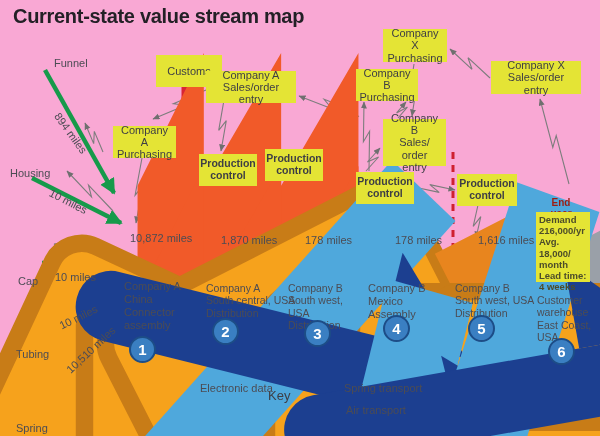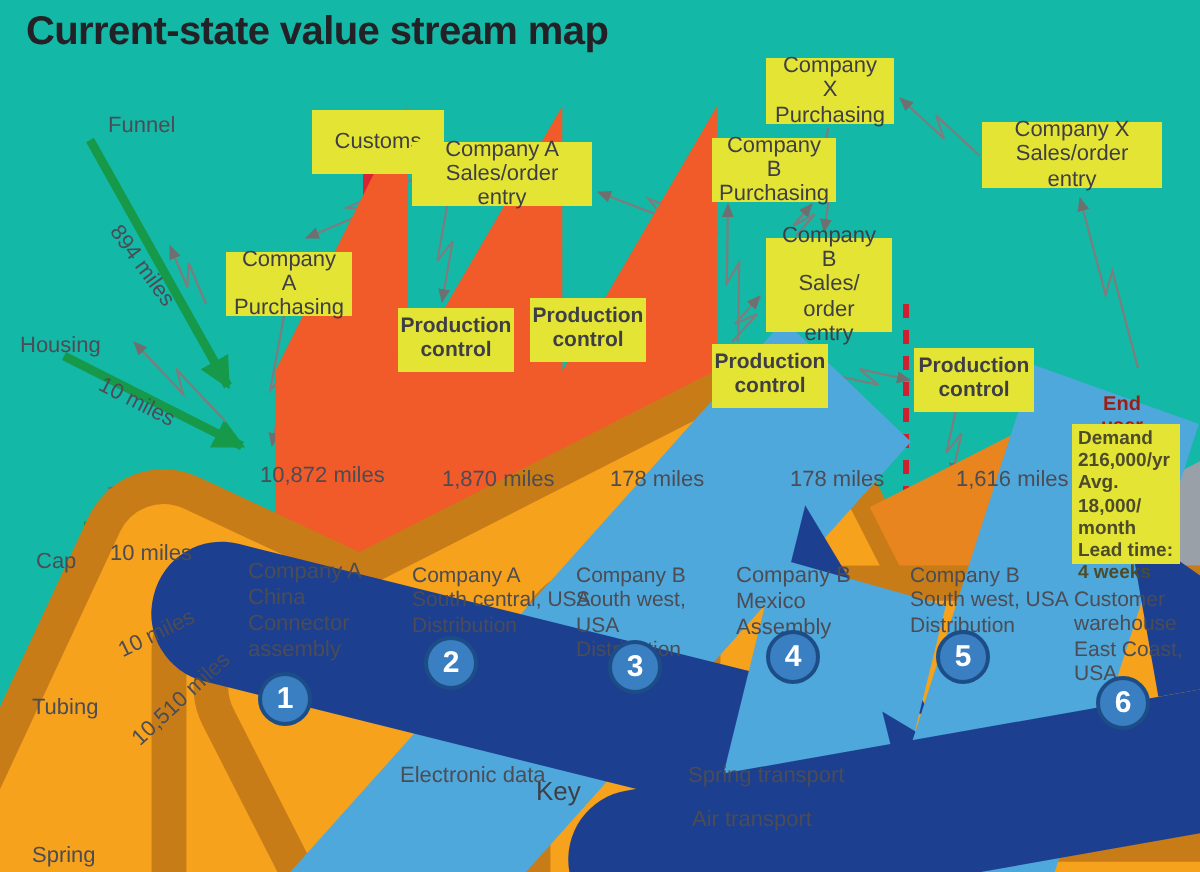--- a/index.html
+++ b/index.html
@@ -1,17 +1,17 @@
 <!DOCTYPE html>
 <html><head>
 <meta charset="utf-8">
 <style>
   html,body{margin:0;padding:0;background:#fff;}
   #canvas{
-    position:relative;width:600px;height:436px;background:#14b8a6;overflow:hidden;
+    position:relative;width:600px;height:436px;background:#f9a8d4;overflow:hidden;
     font-family:"Liberation Sans", sans-serif;
   }
   #page-title{
     position:absolute;left:13px;top:5px;font-size:20px;font-weight:bold;
     color:#232026;letter-spacing:-0.3px;white-space:nowrap;
   }
   svg.layer{position:absolute;left:0;top:0;}
   .zig{fill:none;stroke:#7d7d7d;stroke-width:1.1px;}
   .lbl{
     position:absolute;color:#4c4c54;font-size:11px;line-height:1.18;

